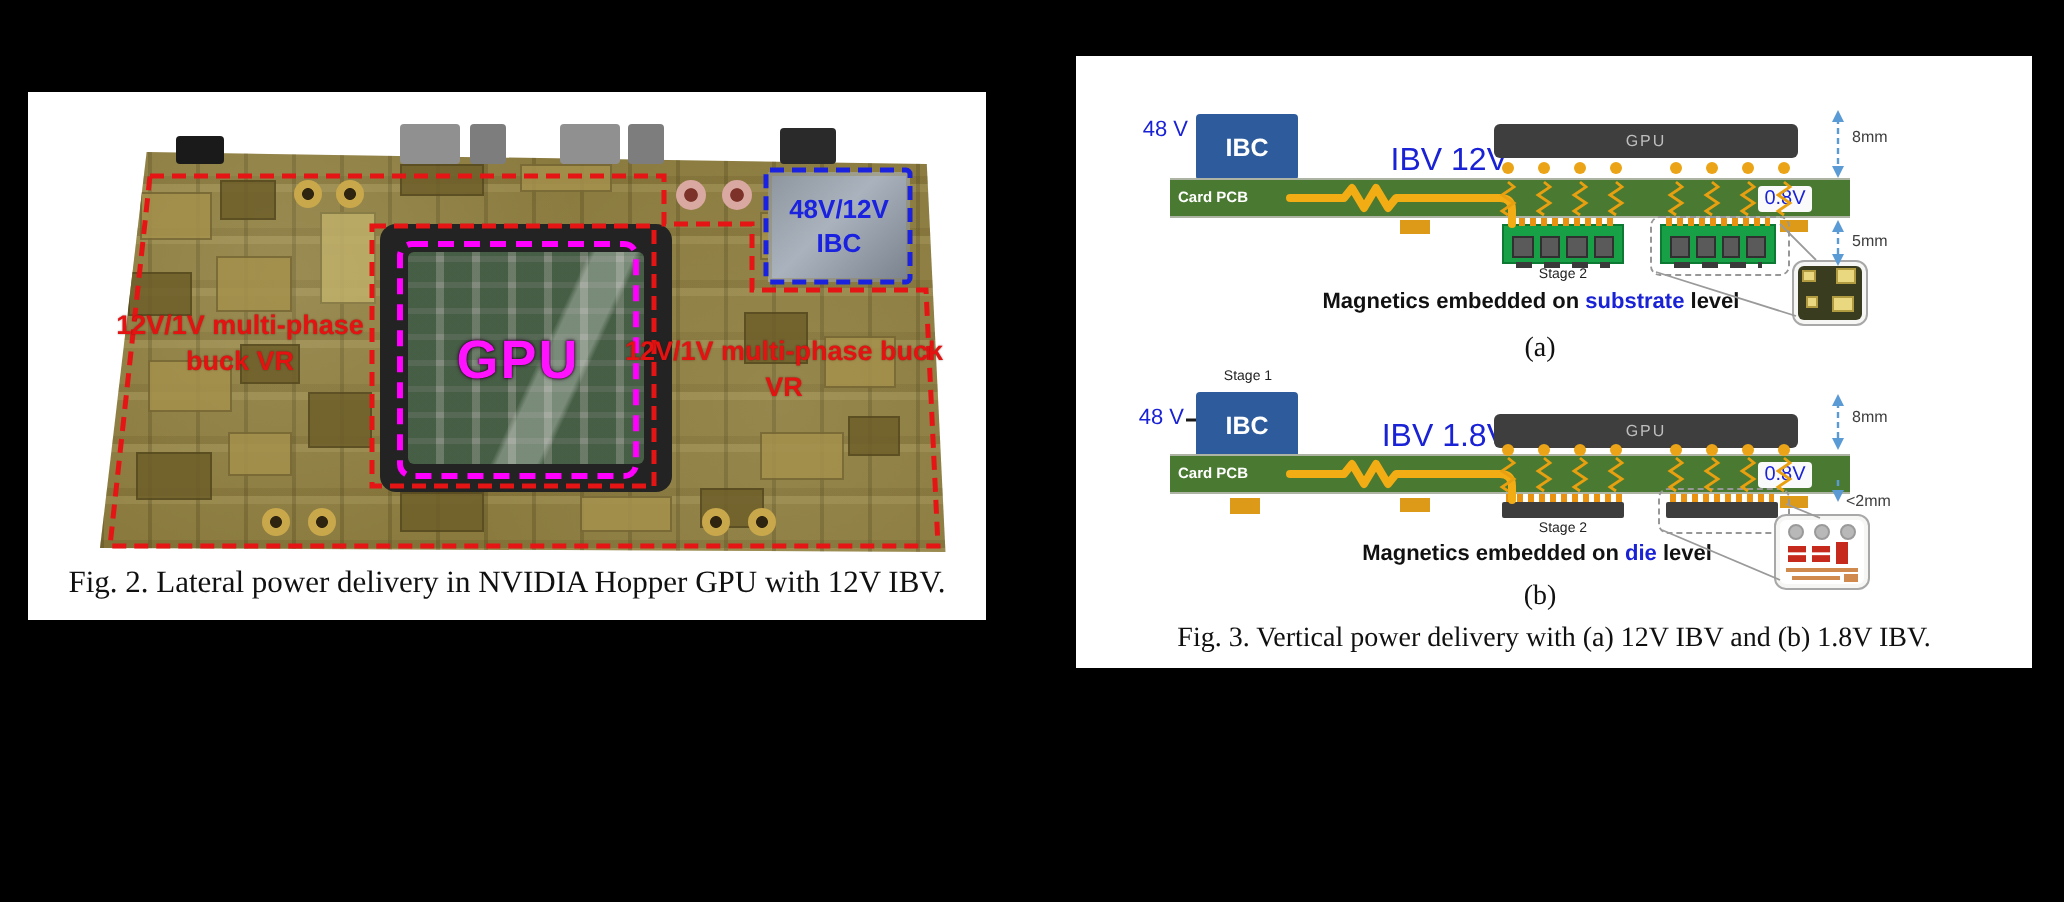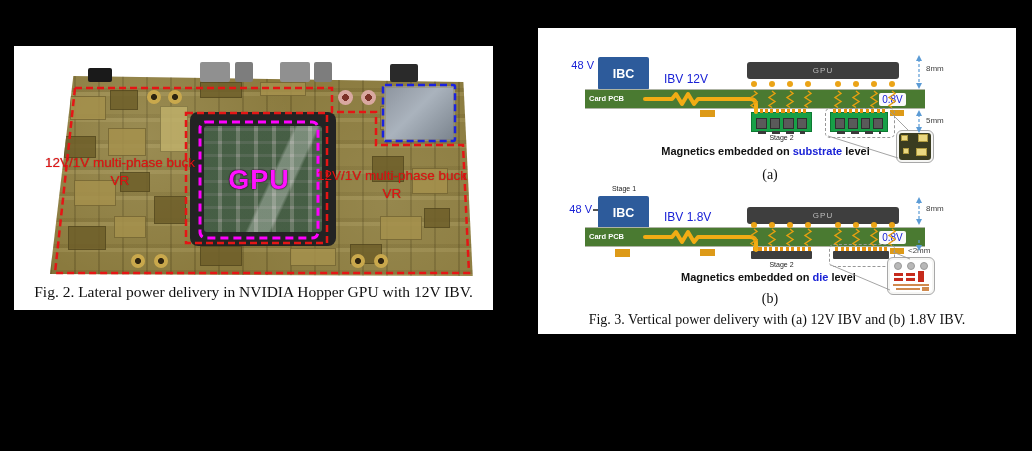--- a/index.html
+++ b/index.html
@@ -34,38 +34,38 @@
       linear-gradient(115deg, transparent 54%, rgba(255,255,255,.28) 56% 68%, transparent 70%),
       repeating-linear-gradient(90deg, rgba(42,72,42,.5) 0 14px, rgba(125,135,118,.35) 14px 18px),
       repeating-linear-gradient(0deg, rgba(52,92,52,.38) 0 10px, rgba(142,152,140,.30) 10px 13px);
     border-radius:3px;}
   #ibc-module{left:370px;top:40px;width:71px;height:55px;
     background:linear-gradient(135deg,#8d949e 0%,#aab3bd 45%,#79828c 100%);
     box-shadow:inset 0 0 0 2px rgba(150,130,60,.35);}
   #fig2-gpu-label{left:186px;top:76px;width:118px;height:116px;display:flex;align-items:center;justify-content:center;
     color:#ff12ff;font-weight:bold;font-size:27px;letter-spacing:1px;
     text-shadow:0 0 2px rgba(40,0,40,.9),0 0 1px #000;}
-  .vr-label{color:#e51212;font-weight:normal;font-size:13.5px;line-height:1.32;text-align:center;
+  .vr-label{color:#e51212;font-weight:bold;font-size:13.5px;line-height:1.32;text-align:center;
     text-shadow:0 0 1px rgba(60,0,0,.5);}
   #vr-left{left:28px;top:108px;width:156px;}
   #vr-right{left:298px;top:121px;width:160px;}
   #fig2-ibc-label{left:370px;top:40px;width:71px;height:55px;display:flex;align-items:center;justify-content:center;
     text-align:center;color:#1a22e0;font-weight:bold;font-size:13px;line-height:1.25;}
   .caption{left:0;width:100%;text-align:center;font-family:"Liberation Serif",serif;color:#101010;}
   #fig2-caption{top:237px;font-size:15.5px;}
 
   
   .v-blue{color:#1a22d6;font-weight:normal;}
   .in48{width:32px;text-align:right;font-size:11px;}
   .ibc-box{width:51px;height:33px;background:#2d5b9b;border-radius:2px;display:flex;align-items:center;justify-content:center;
     color:#fff;font-weight:bold;font-size:12.5px;}
   .pcb{left:47px;width:340px;height:20px;background:#4a7a31;
     box-shadow:inset 0 1px 0 #aeb4a4, inset 0 -1px 0 #aeb4a4;}
   .pcb-label{color:#fff;font-weight:bold;font-size:7.5px;line-height:20px;padding-left:4px;}
-  .ibv{width:90px;text-align:left;font-size:12px;}
+  .ibv{width:90px;text-align:right;font-size:16px;}
   .gpu-bar{left:209px;width:152px;height:17px;background:#3e3e3e;border-radius:3px;
     display:flex;align-items:center;justify-content:center;color:#bdbdbd;font-size:8px;letter-spacing:1px;}
   .v08{width:27px;height:13px;background:#fafafa;border-radius:2px;text-align:center;font-size:10px;line-height:13px;}
   .dim-label{font-size:8px;color:#3f3f3f;}
   .stage-small{font-size:7px;color:#222;text-align:center;}
   .pad{position:absolute;background:#dd9a18;}
   .module{position:absolute;background:#18a047;border:1px solid #0c7a32;box-sizing:border-box;}
   .module .chips{display:flex;gap:3px;padding:5px 4px 0 4px;}
   .module .chip{flex:1;height:9px;background:#5a5a5a;border:1px solid #303030;}
   .pins{position:absolute;height:4px;
@@ -139,20 +139,21 @@
   <svg class="svg-overlay" width="479" height="264">
     <polygon points="61,42 318,42 318,66 362,66 362,99 449,99 455,227 41,227" fill="none" stroke="#e51515" stroke-width="2.5" stroke-dasharray="7,4"></polygon>
     <rect x="172" y="67" width="141" height="130" fill="none" stroke="#e51515" stroke-width="2.5" stroke-dasharray="7,4"></rect>
     <rect x="186" y="76" width="118" height="116" rx="6" fill="none" stroke="#ff00ff" stroke-width="3" stroke-dasharray="8,5"></rect>
     <rect x="369" y="39" width="72" height="56" rx="2" fill="none" stroke="#1a22e0" stroke-width="2.5" stroke-dasharray="7,4"></rect>
   </svg>
 
   <div class="abs vr-label" id="vr-left">12V/1V multi-phase buck VR</div>
   <div class="abs vr-label" id="vr-right">12V/1V multi-phase buck VR</div>
   <div class="abs" id="fig2-gpu-label">GPU</div>
+  <div class="abs" id="fig2-ibc-label">48V/12V IBC</div>
   <div class="abs caption" id="fig2-caption">Fig. 2. Lateral power delivery in NVIDIA Hopper GPU with 12V IBV.</div>
 </div>
 
 <div class="panel" id="fig3-panel">
 
   <div class="abs in48 v-blue" style="left:24px;top:31px">48 V</div>
   <div class="abs ibc-box" style="left:60px;top:29px">IBC</div>
   <div class="abs pcb" style="top:61px">
     <div class="pcb-label">Card PCB</div>
   </div>
@@ -232,21 +233,21 @@
       <div class="die-red" style="left:4px;top:13px;width:9px;height:8px"></div>
       <div class="die-red" style="left:16px;top:13px;width:9px;height:8px"></div>
       <div class="die-red-solid" style="left:28px;top:11px;width:6px;height:11px"></div>
       <div class="die-tan" style="left:3px;top:24px;width:36px;height:2px"></div>
       <div class="die-tan" style="left:6px;top:28px;width:24px;height:2px"></div>
       <div class="die-tan" style="left:32px;top:27px;width:7px;height:4px"></div>
     </div>
   </div>
 
   <div class="abs dim-label" style="left:388px;top:176px">8mm</div>
-  <div class="abs dim-label" style="left:370px;top:218px">&lt;2mm</div>
+  <div class="abs dim-label" style="left:385px;top:218px">&lt;2mm</div>
 
   <div class="abs mag-line" style="left:78px;top:243px;width:305px">
     <span>Magnetics embedded on </span><span class="hl">die</span><span> level</span>
   </div>
   <div class="abs sub-label" style="left:200px;top:263px;width:64px">(b)</div>
 
   <div class="abs caption" id="fig3-caption">Fig. 3. Vertical power delivery with (a) 12V IBV and (b) 1.8V IBV.</div>
 
   <svg class="svg-overlay" width="478" height="306">
 

